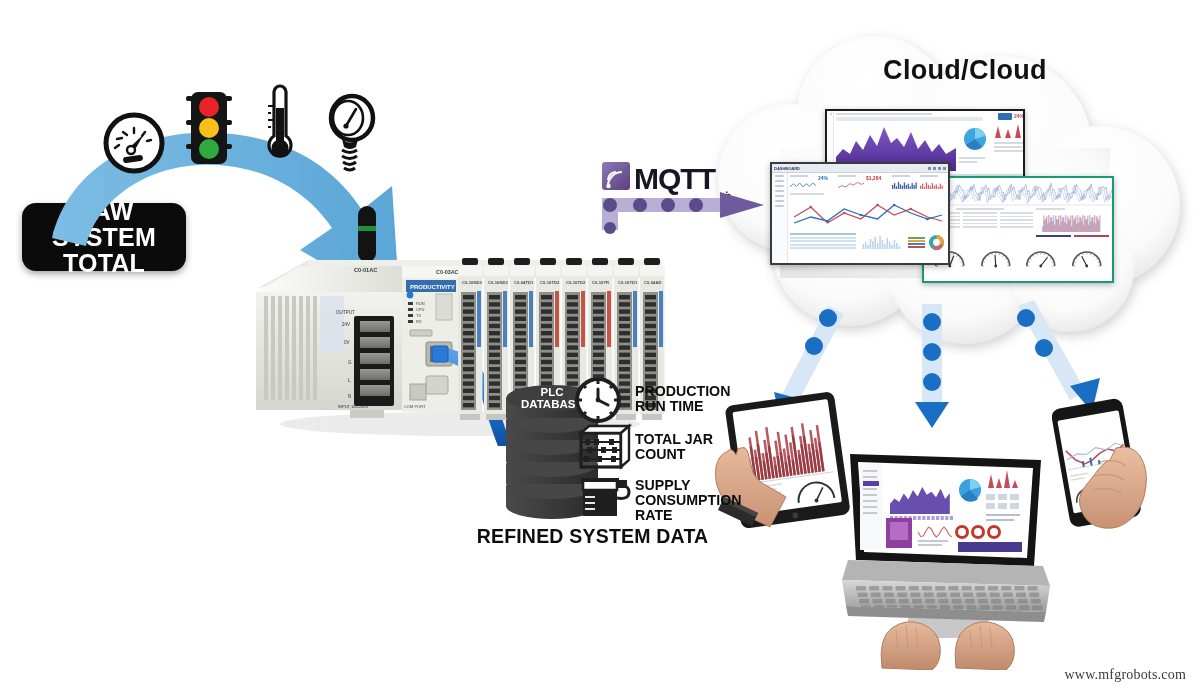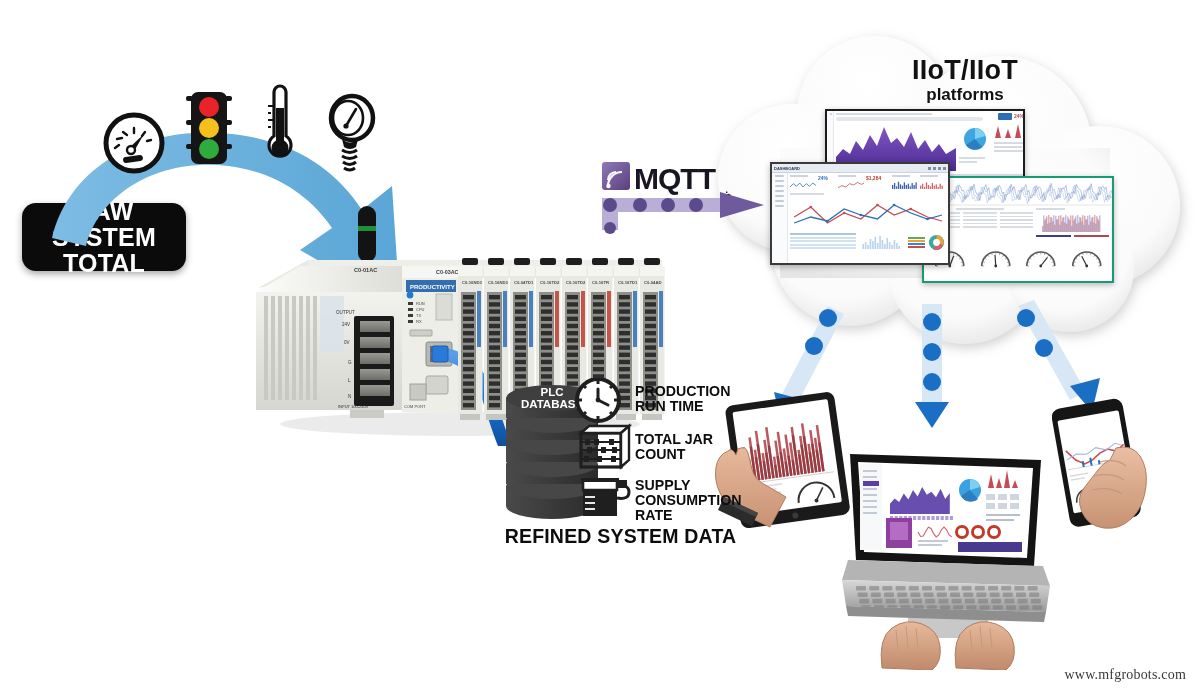--- a/index.html
+++ b/index.html
@@ -73,21 +73,21 @@
 
   
   #mqtt-wrap { left: 596px; top: 158px; width: 180px; height: 82px; z-index: 12; }
 
   
   #plc { left: 250px; top: 196px; width: 420px; height: 250px; z-index: 5; }
 
   
   #db-wrap { left: 495px; top: 378px; width: 250px; height: 175px; z-index: 10; }
   #refined-title {
-    left: 498px; top: 525px; width: 245px; text-align: center;
+    left: 470px; top: 525px; width: 245px; text-align: center;
     font-size: 19.5px; font-weight: bold; color: #0d0d0d; letter-spacing: .2px;
     z-index: 11;
   }
 
   
   #tablet { left: 700px; top: 385px; width: 190px; height: 150px; z-index: 6; }
   #laptop { left: 838px; top: 440px; width: 215px; height: 230px; z-index: 7; }
   #phone  { left: 1052px; top: 390px; width: 140px; height: 180px; z-index: 6; }
 
   
@@ -523,22 +523,21 @@
       <circle cx="300" cy="120" r="92" fill="url(#cldG)"></circle>
       <circle cx="400" cy="178" r="80" fill="url(#cldG)"></circle>
       <circle cx="150" cy="220" r="78" fill="url(#cldG)"></circle>
       <circle cx="265" cy="238" r="78" fill="url(#cldG)"></circle>
       <circle cx="370" cy="240" r="64" fill="url(#cldG)"></circle>
       <rect x="80" y="120" width="330" height="130" fill="url(#cldG)"></rect>
     </g>
   </svg>
 
   <div class="abs" id="cloud-title">
-    <div class="t1">IIoT/IIoT</div>
-    <div class="t2">platforms</div>
+    <div class="t1">Cloud/Cloud</div>
   </div>
 
   <div class="abs dash" id="dash-a">
     <div class="dash-body" style="height:100%">
       <div class="dash-sidebar">
         <div class="ln" style="width:60%"></div>
         <div class="ln act"></div>
         <div class="ln"></div>
           <div class="ln"></div>
           <div class="ln"></div>

